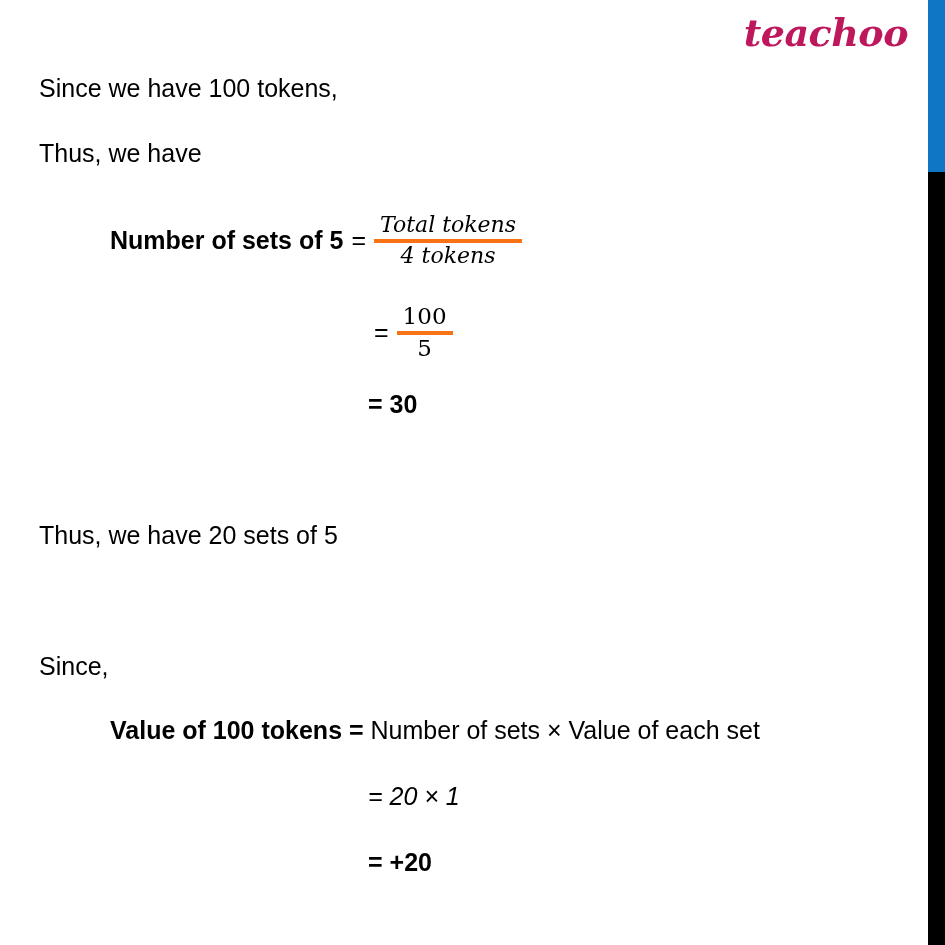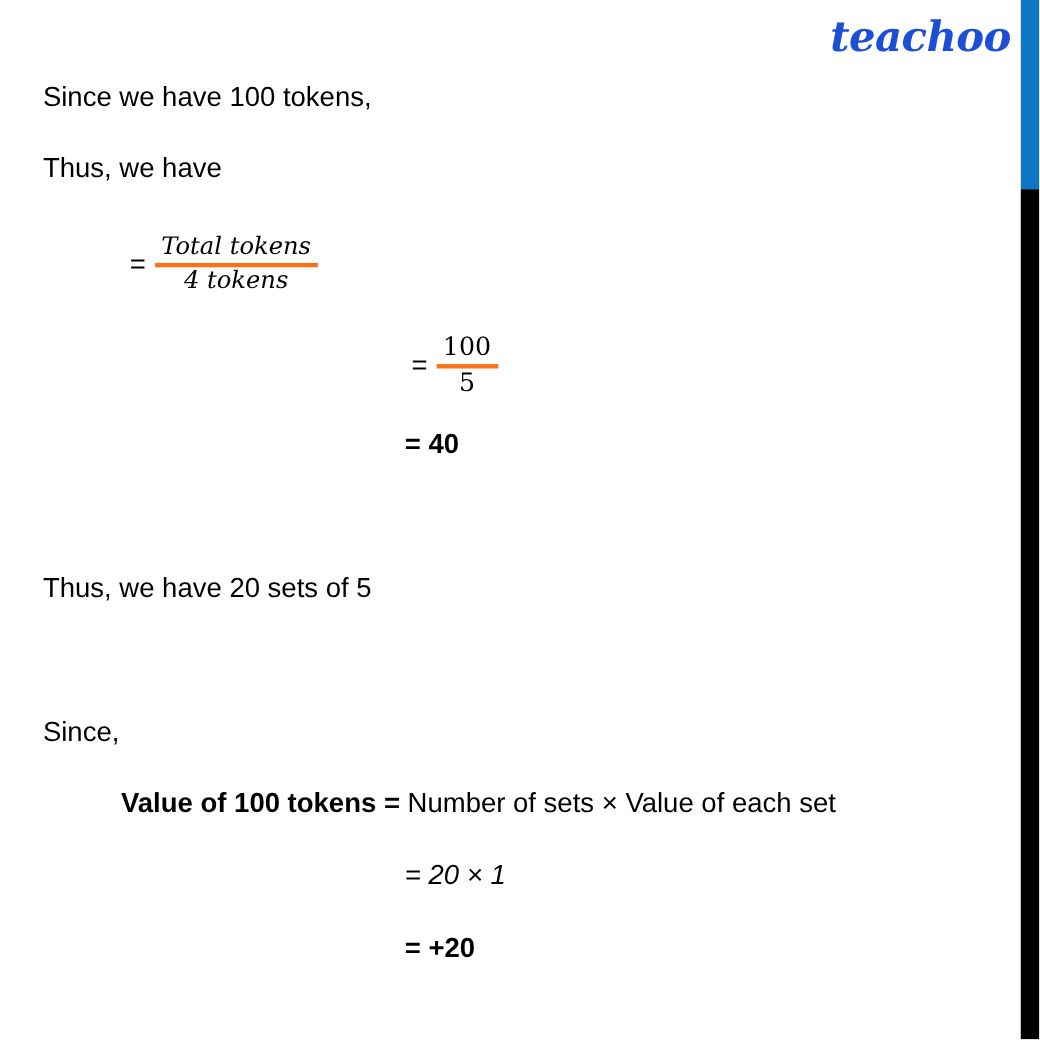--- a/index.html
+++ b/index.html
@@ -30,27 +30,27 @@
   }
   .edge-bar-black {
     top: 172px;
     bottom: 0;
   }
 
   
   .brand {
     position: absolute;
     top: 14px;
-    right: 26px;
+    right: 37px;
     font-family: "DejaVu Serif", serif;
     font-style: italic;
     font-weight: 700;
     font-size: 38px;
     letter-spacing: -0.5px;
-    color: #1d4ed8;
+    color: #be185d;
     line-height: 1;
   }
 
   
   .doc {
     position: absolute;
     top: 0;
     left: 0;
     width: 910px;
     height: 945px;
@@ -120,36 +120,37 @@
 
   <div class="brand">teachoo</div>
 
   <div class="doc">
 
     <div class="line indent-0" style="top:76px;">Since we have 100 tokens,</div>
 
     <div class="line indent-0" style="top:141px;">Thus, we have</div>
 
     <div class="eqrow" style="top:212px; left:110px;">
+      <span class="eq-label">Number of sets of 5</span>
       <span class="eq-sign">=</span>
       <span class="frac italic">
         <span class="num">Total tokens</span>
         <span class="den">4 tokens</span>
       </span>
     </div>
 
     <div class="eqrow" style="top:303px; left:366px;">
       <span class="eq-sign">=</span>
       <span class="frac plain">
         <span class="num">100</span>
         <span class="den">5</span>
       </span>
     </div>
 
-    <div class="line bold indent-2" style="top:392px;">= 40</div>
+    <div class="line bold indent-2" style="top:392px;">= 30</div>
 
     <div class="line indent-0" style="top:523px;">Thus, we have 20 sets of 5</div>
 
 
     <div class="line indent-0" style="top:654px;">Since,</div>
 
     <div class="line indent-1" style="top:718px;"><span class="bold">Value of 100 tokens =</span><span>&nbsp;</span><span>Number of sets × Value of each set</span></div>
 
     <div class="line indent-2" style="top:784px;font-style:italic;">= 20 × 1</div>
 

